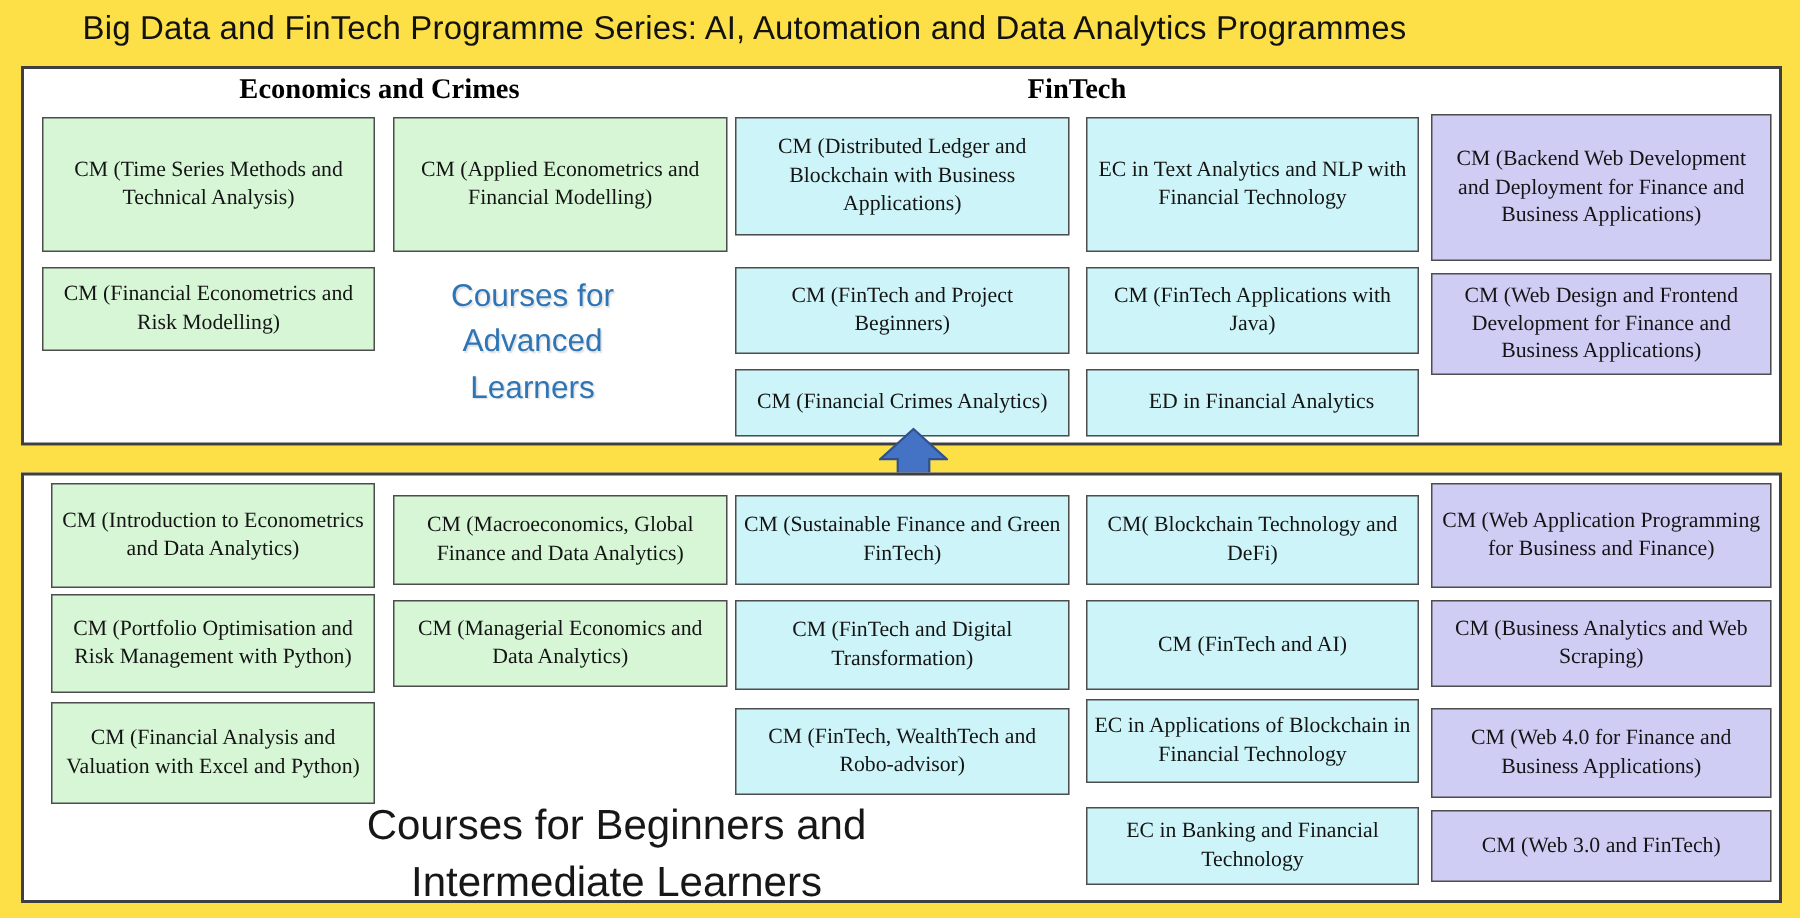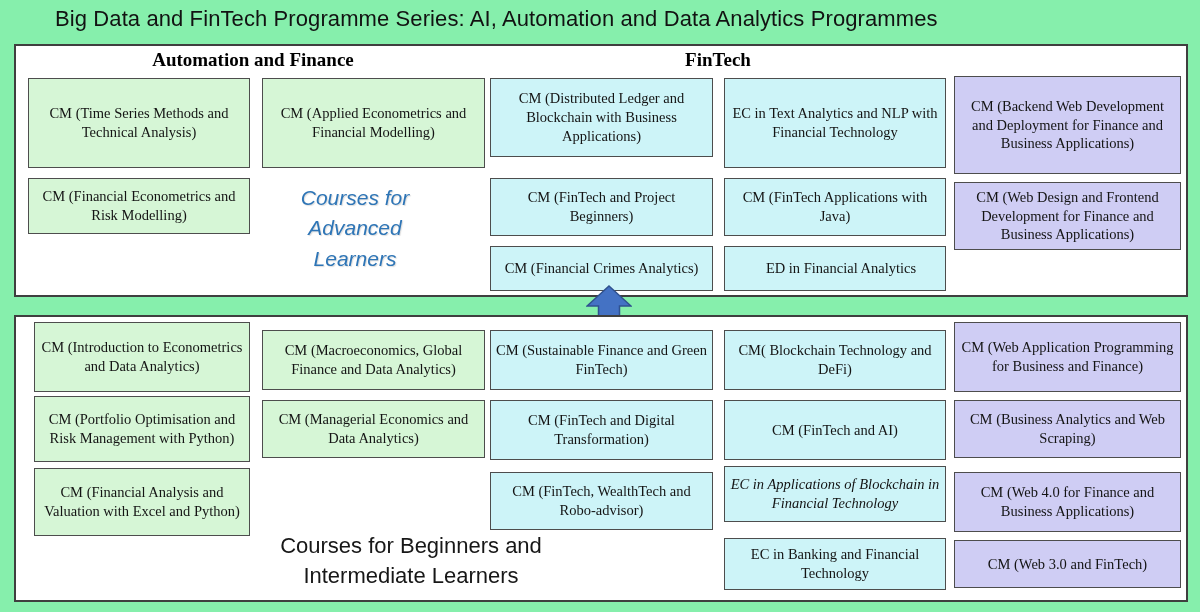--- a/index.html
+++ b/index.html
@@ -1,46 +1,46 @@
 <!DOCTYPE html>
 <html style="--econ: #d6f6d6; --fintech: #cdf4f8; --web: #cfcdf4; --advlabel: #2e75b6;"><head>
 <meta charset="utf-8">
 <style>
   html,body{margin:0;padding:0;background:#ffffff;}
-  .page{position:relative;width:1200px;height:612px;background:#86efac;overflow:hidden;
+  .page{position:relative;width:1200px;height:612px;background:#fde047;overflow:hidden;
         font-family:"Liberation Sans",sans-serif;color:#111;}
   .title{position:absolute;left:55px;top:6px;font-size:22px;color:#121212;letter-spacing:.1px;}
   .big-box{position:absolute;border:2px solid #3f3f3f;background:#fff;}
   .box-advanced{left:14px;top:44px;width:1170px;height:249px;}
   .box-beginner{left:14px;top:315px;width:1170px;height:283px;}
   .col-header{position:absolute;font-family:"Liberation Serif",serif;font-weight:bold;
               font-size:19px;text-align:center;color:#000;}
   .cell{position:absolute;border:1px solid #4d4d4d;display:flex;align-items:center;justify-content:center;
         text-align:center;font-family:"Liberation Serif",serif;font-size:14.5px;line-height:1.3;
         color:#141414;padding:2px 4px;box-sizing:border-box;}
   .econ{background:var(--econ,#d6f6d6);}
   .fintech{background:var(--fintech,#cdf4f8);}
   .web{background:var(--web,#cfcdf4);}
   .adv-label{position:absolute;left:272px;top:183px;width:166px;height:102px;text-align:center;
              font-size:21px;line-height:1.45;color:var(--advlabel,#2e75b6);
-             text-shadow:1px 1px 1px rgba(120,120,120,.25);font-style:italic;}
+             text-shadow:1px 1px 1px rgba(120,120,120,.25);}
   .beg-label{position:absolute;left:238px;top:531px;width:346px;text-align:center;
-             font-size:22px;line-height:1.35;color:#171717;}
+             font-size:28px;line-height:1.35;color:#171717;}
   .arrow{position:absolute;left:586px;top:285px;width:46px;height:48px;}
 </style>
 </head>
 <body>
 
 <div class="page">
 
   <div class="title">Big Data and FinTech Programme Series: AI, Automation and Data Analytics Programmes</div>
 
   <div class="big-box box-advanced"></div>
 
-  <div class="col-header" style="left:20px;top:49px;width:466px;">Automation and Finance</div>
+  <div class="col-header" style="left:20px;top:49px;width:466px;">Economics and Crimes</div>
   <div class="col-header" style="left:488px;top:49px;width:460px;">FinTech</div>
 
   <div class="cell econ" style="left:28px;top:78px;width:222px;height:90px;">CM (Time Series Methods and Technical Analysis)</div>
   <div class="cell econ" style="left:262px;top:78px;width:223px;height:90px;">CM (Applied Econometrics and Financial Modelling)</div>
   <div class="cell fintech" style="left:490px;top:78px;width:223px;height:79px;">CM (Distributed Ledger and Blockchain with Business Applications)</div>
   <div class="cell fintech" style="left:724px;top:78px;width:222px;height:90px;">EC in Text Analytics and NLP with Financial Technology</div>
   <div class="cell web" style="left:954px;top:76px;width:227px;height:98px;">CM (Backend Web Development and Deployment for Finance and Business Applications)</div>
 
   <div class="cell econ" style="left:28px;top:178px;width:222px;height:56px;">CM (Financial Econometrics and Risk Modelling)</div>
   <div class="cell fintech" style="left:490px;top:178px;width:223px;height:58px;">CM (FinTech and Project Beginners)</div>
@@ -69,21 +69,21 @@
   <div class="cell web" style="left:954px;top:322px;width:227px;height:70px;">CM (Web Application Programming for Business and Finance)</div>
 
   <div class="cell econ" style="left:34px;top:396px;width:216px;height:66px;">CM (Portfolio Optimisation and Risk Management with Python)</div>
   <div class="cell econ" style="left:262px;top:400px;width:223px;height:58px;">CM (Managerial Economics and Data Analytics)</div>
   <div class="cell fintech" style="left:490px;top:400px;width:223px;height:60px;">CM (FinTech and Digital Transformation)</div>
   <div class="cell fintech" style="left:724px;top:400px;width:222px;height:60px;">CM (FinTech and AI)</div>
   <div class="cell web" style="left:954px;top:400px;width:227px;height:58px;">CM (Business Analytics and Web Scraping)</div>
 
   <div class="cell econ" style="left:34px;top:468px;width:216px;height:68px;">CM (Financial Analysis and Valuation with Excel and Python)</div>
   <div class="cell fintech" style="left:490px;top:472px;width:223px;height:58px;">CM (FinTech, WealthTech and Robo-advisor)</div>
-  <div class="cell fintech" style="left:724px;top:466px;width:222px;height:56px;font-style:italic;">EC in Applications of Blockchain in Financial Technology</div>
+  <div class="cell fintech" style="left:724px;top:466px;width:222px;height:56px;">EC in Applications of Blockchain in Financial Technology</div>
   <div class="cell web" style="left:954px;top:472px;width:227px;height:60px;">CM (Web 4.0 for Finance and Business Applications)</div>
 
   <div class="cell fintech" style="left:724px;top:538px;width:222px;height:52px;">EC in Banking and Financial Technology</div>
   <div class="cell web" style="left:954px;top:540px;width:227px;height:48px;">CM (Web 3.0 and FinTech)</div>
 
   <div class="beg-label">
     <span>Courses for Beginners and</span><br>
     <span>Intermediate Learners</span>
   </div>
 

